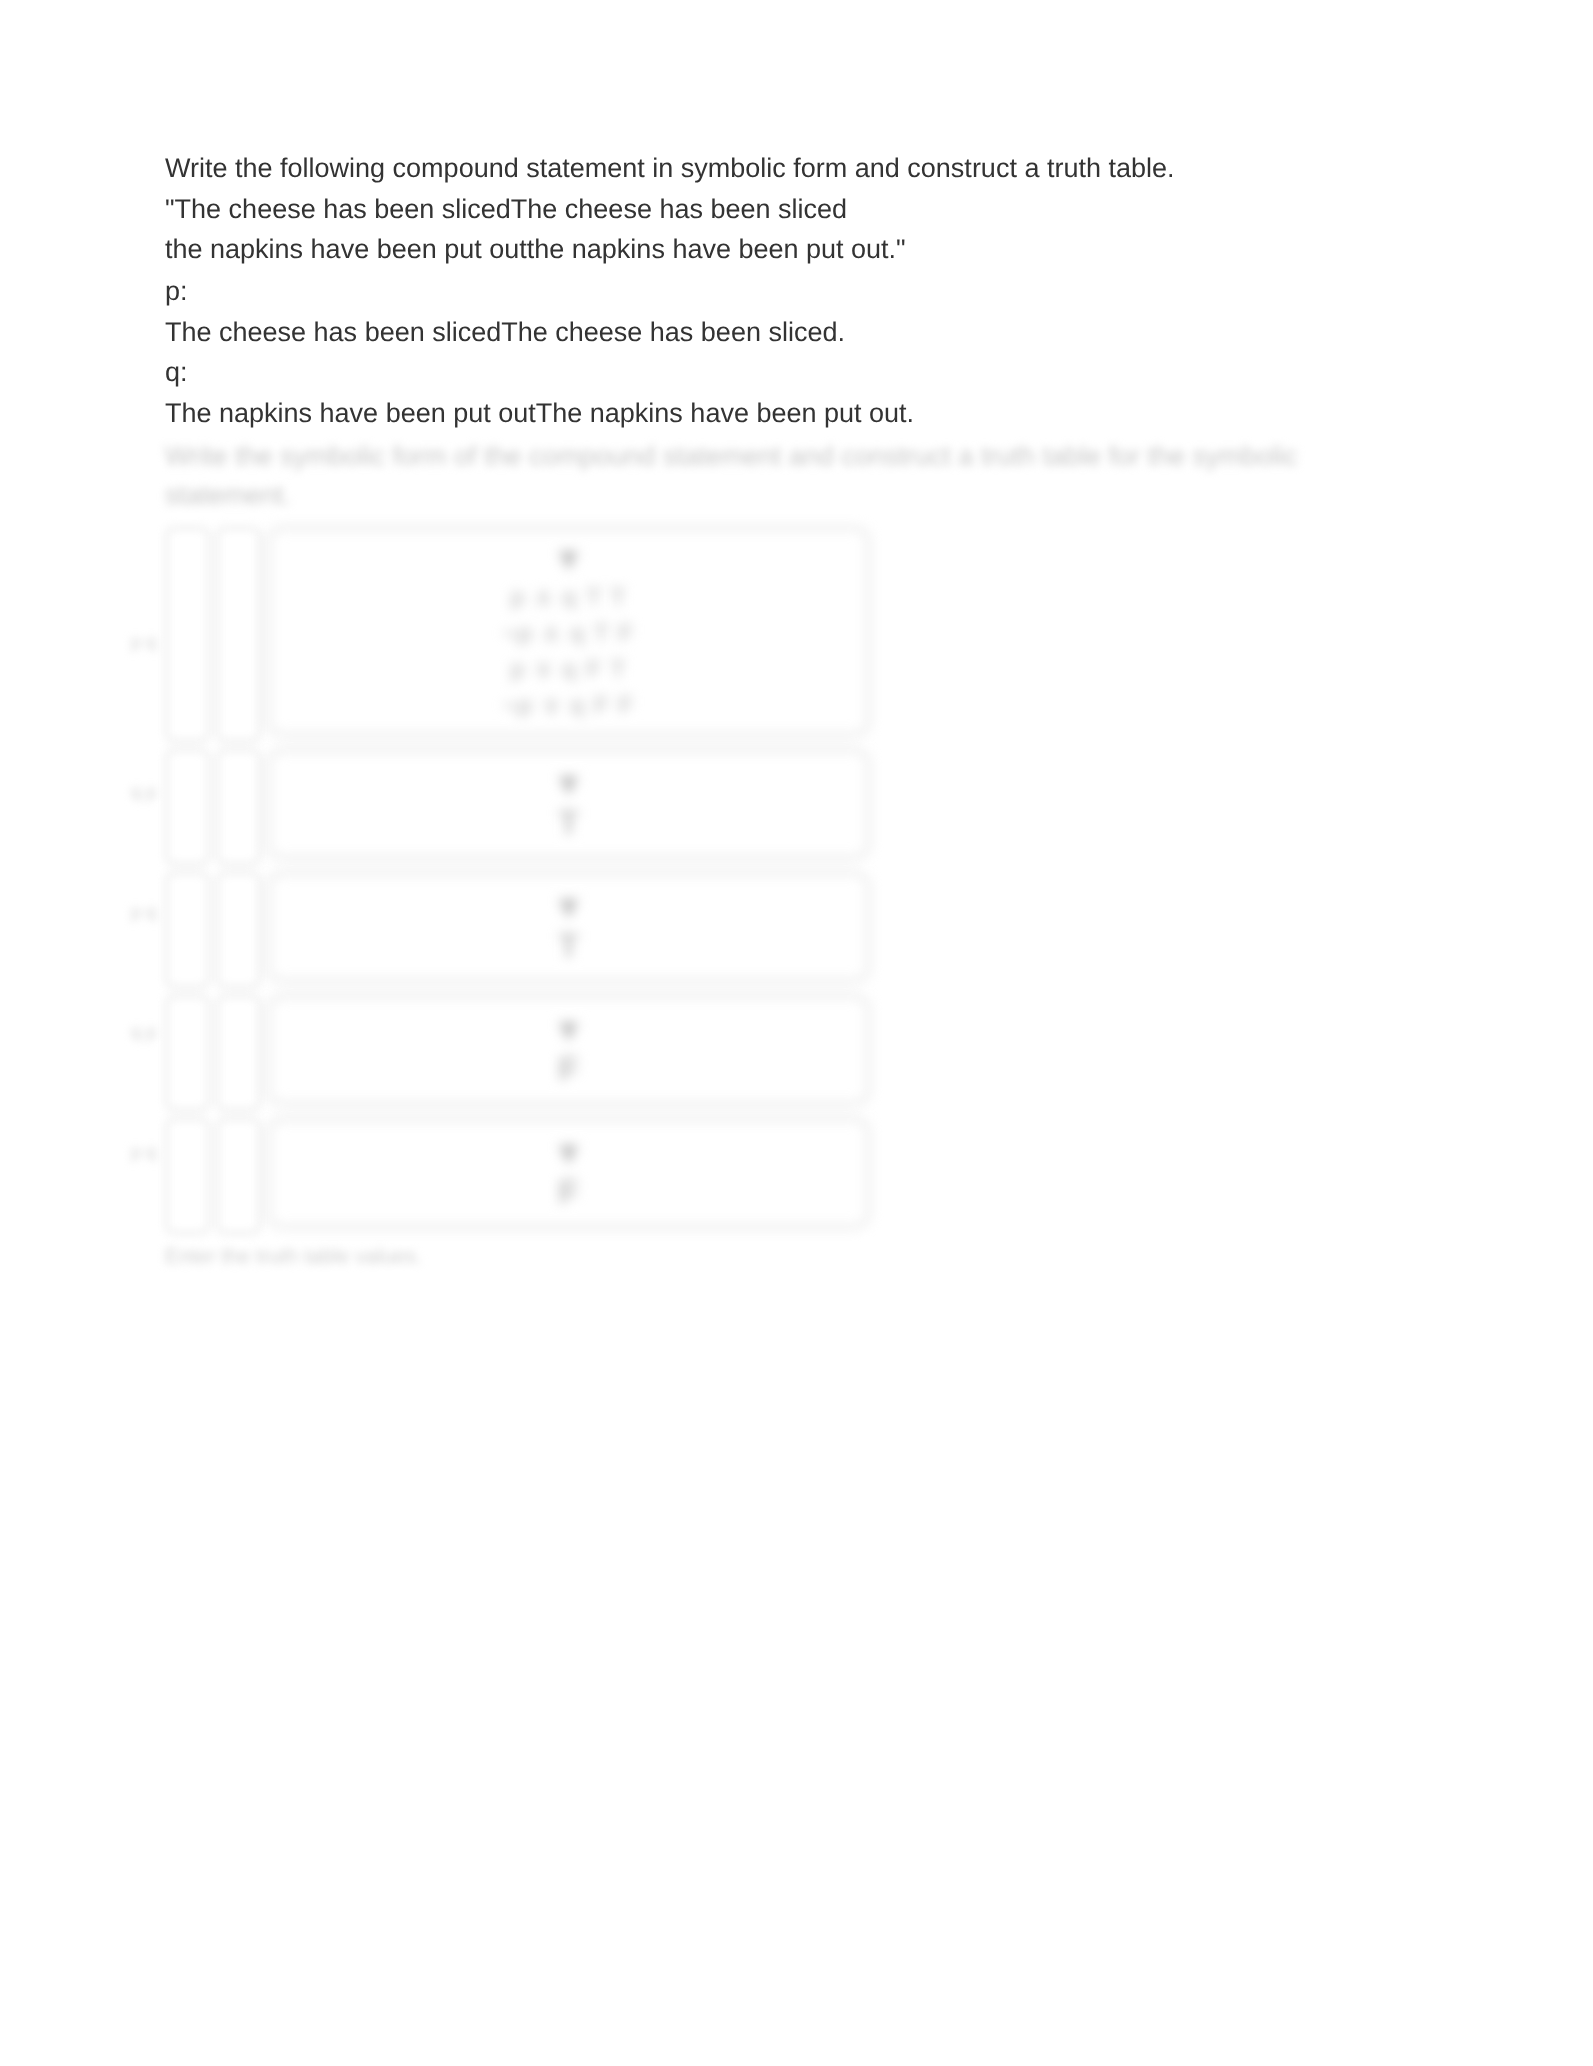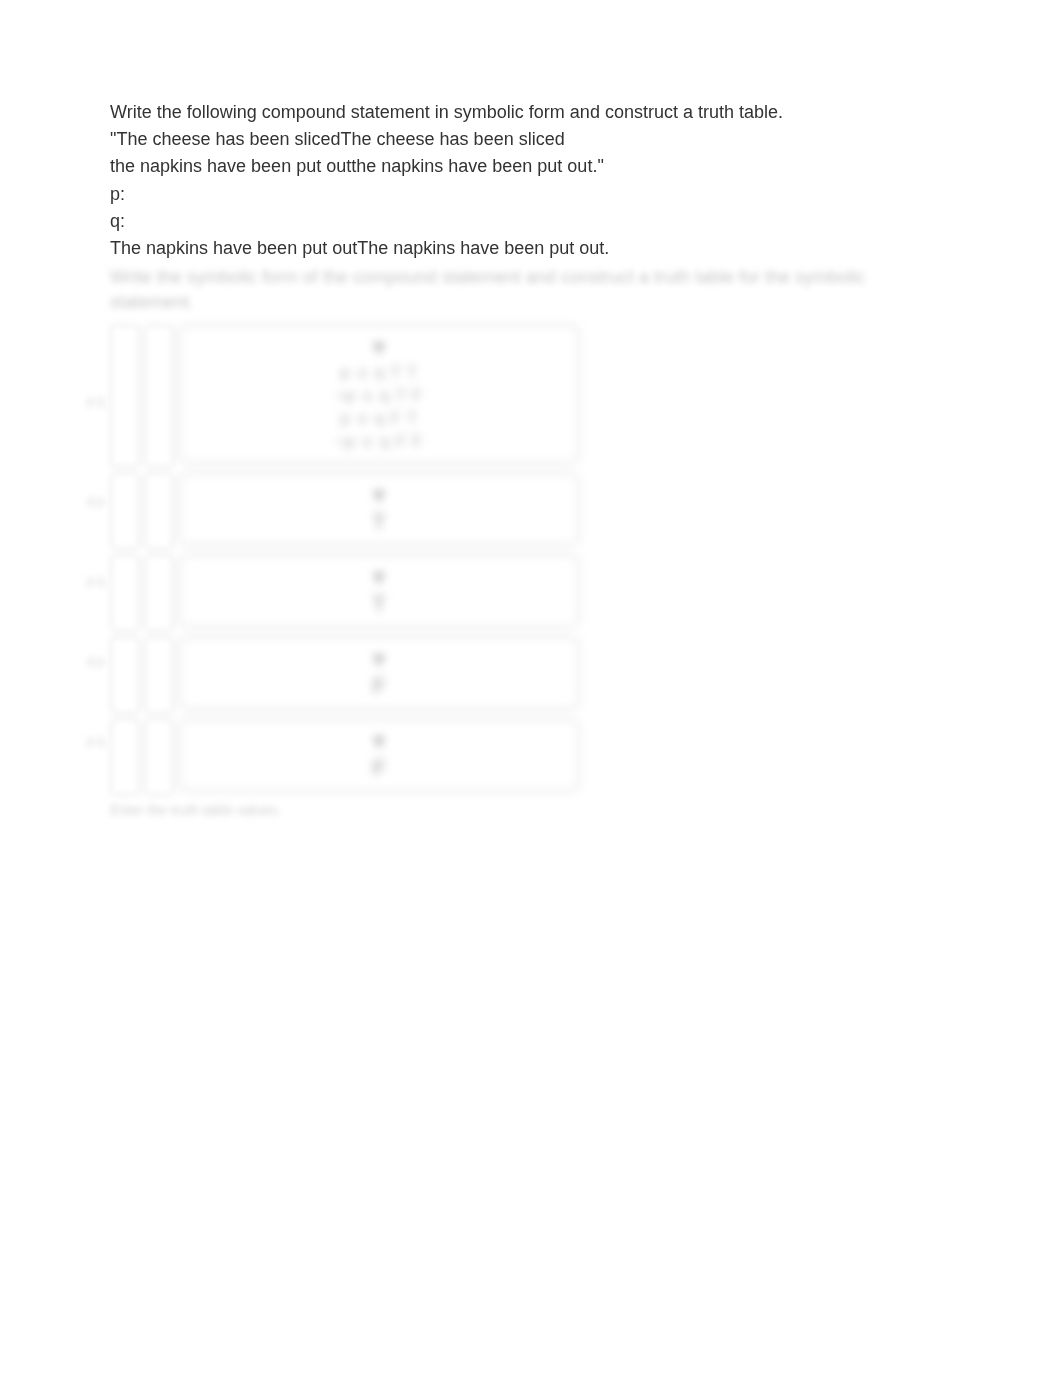--- a/index.html
+++ b/index.html
@@ -89,20 +89,21 @@
 </head>
 <body>
 
 <div class="page">
 
   <div class="prompt-text">
     <p>Write the following compound statement in symbolic form and construct a truth table.</p>
     <p>"The cheese has been slicedThe cheese has been sliced</p>
     <p>the napkins have been put outthe napkins have been put out."</p>
     <p>p:</p>
+    <p>The cheese has been slicedThe cheese has been sliced.</p>
     <p>q:</p>
     <p>The napkins have been put outThe napkins have been put out.</p>
   </div>
 
   <div class="blur-note">Write the symbolic form of the compound statement and construct a truth table for the symbolic statement.</div>
 
   <div class="answer-area">
 
     <div class="side-label" style="top:70px;">p  q</div>
     <div class="side-label" style="top:170px;">q  p</div>

